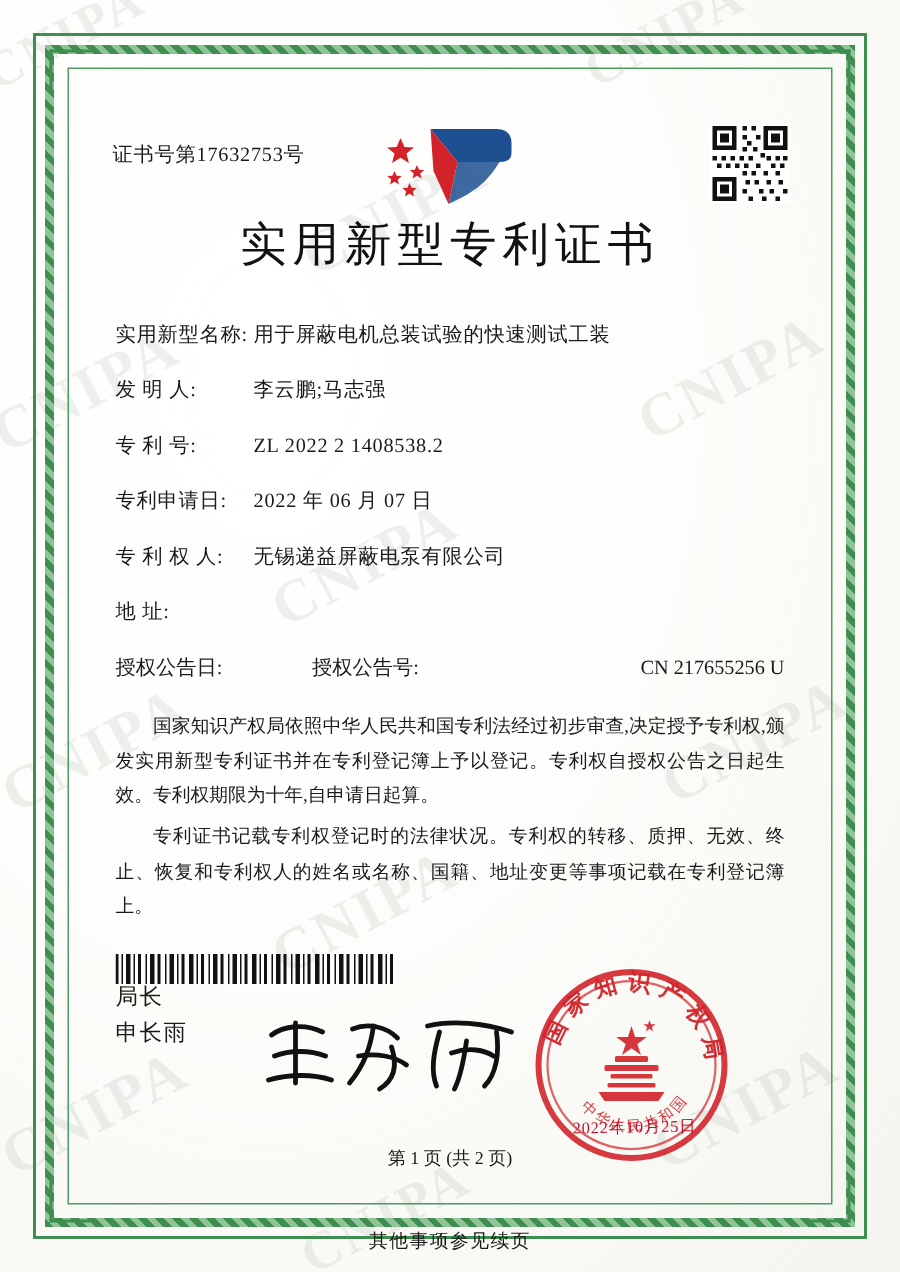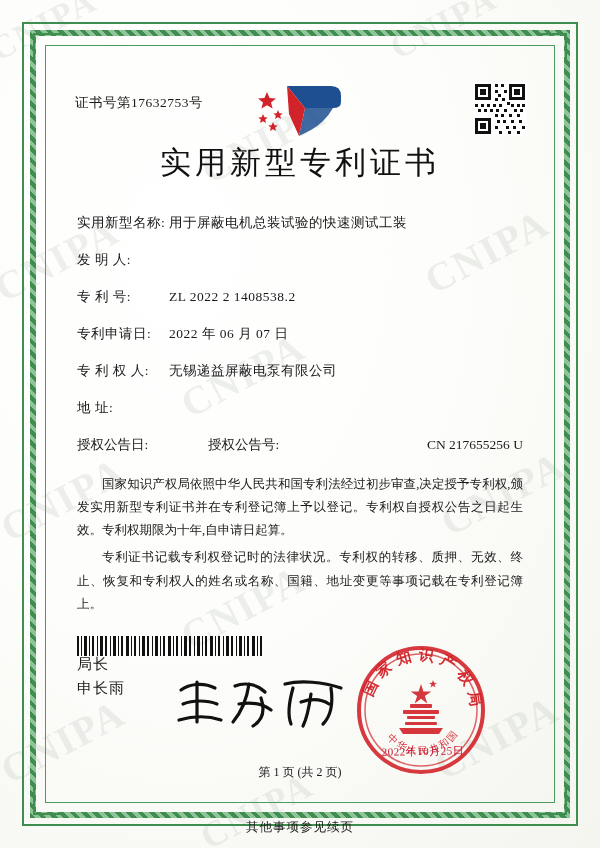--- a/index.html
+++ b/index.html
@@ -354,20 +354,21 @@
 
     <div class="title">实用新型专利证书</div>
 
     <div class="fields">
       <div class="field">
         <span class="lbl">实用新型名称:</span>
         <span class="val">用于屏蔽电机总装试验的快速测试工装</span>
       </div>
       <div class="field">
         <span class="lbl">发 明 人:</span>
+        <span class="val">李云鹏;马志强</span>
       </div>
       <div class="field">
         <span class="lbl">专 利 号:</span>
         <span class="val">ZL 2022 2 1408538.2</span>
       </div>
       <div class="field">
         <span class="lbl">专利申请日:</span>
         <span class="val">2022 年 06 月 07 日</span>
       </div>
       <div class="field">

